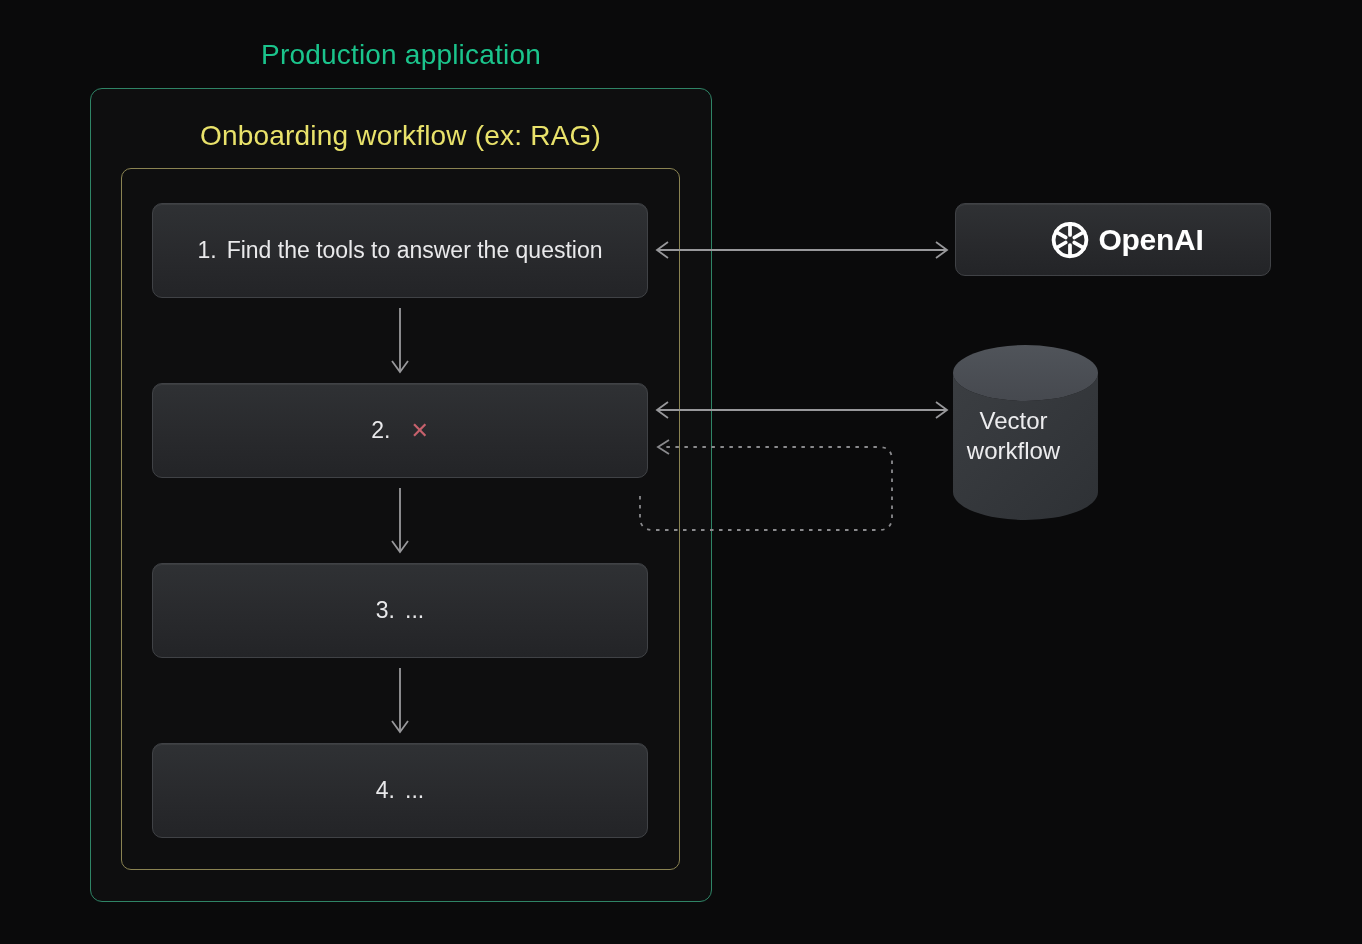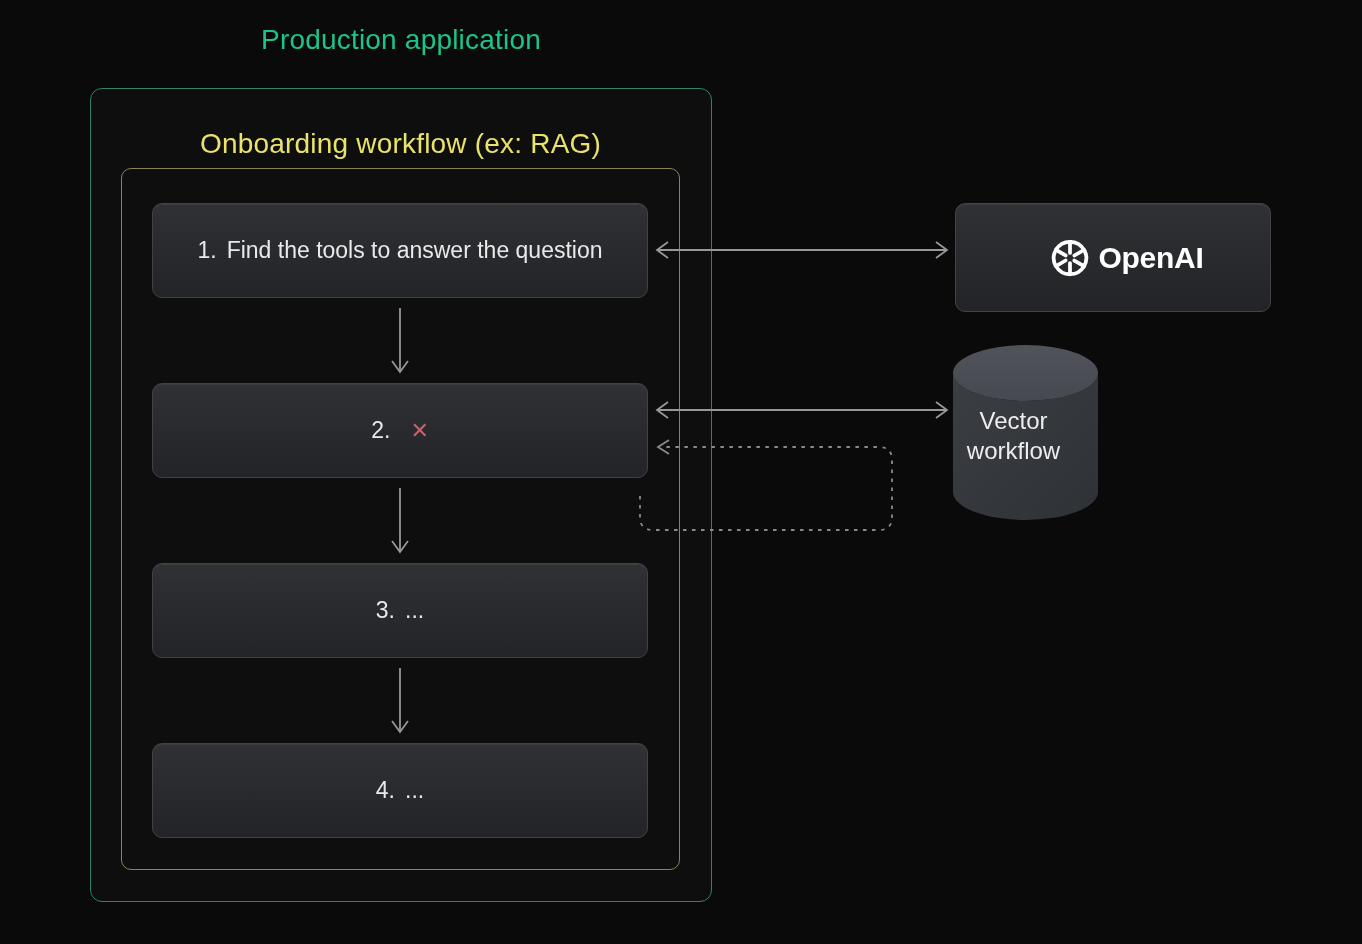--- a/index.html
+++ b/index.html
@@ -2,41 +2,41 @@
 <html><head>
 <meta charset="utf-8">
 <style>
   html,body{margin:0;padding:0;background:#0a0a0b;}
   .canvas{
     position:relative;width:1362px;height:944px;background:#0a0a0b;overflow:hidden;
     font-family:"Liberation Sans","DejaVu Sans",sans-serif;
   }
   .abs{position:absolute;}
   .title{text-align:center;font-size:28px;line-height:32px;font-weight:400;letter-spacing:.2px;}
-  .prod-title{left:90px;top:24px;width:622px;color:#1bc48c;}
-  .wf-title{left:121px;top:120px;width:559px;color:#e9e26b;margin-top:8px;}
+  .prod-title{left:90px;top:39px;width:622px;color:#1bc48c;}
+  .wf-title{left:121px;top:120px;width:559px;color:#e9e26b;}
   .prod-box{
     left:90px;top:88px;width:622px;height:814px;box-sizing:border-box;
     border:1.5px solid #2f8466;border-radius:12px;background:rgba(255,255,255,0.018);
   }
   .wf-box{
     left:121px;top:168px;width:559px;height:702px;box-sizing:border-box;
     border:1.5px solid #8a8352;border-radius:10px;
   }
   .node{
     box-sizing:border-box;border:1px solid #404246;border-radius:10px;
     background:linear-gradient(180deg,#2f3134 0%,#28292c 60%,#232427 100%);
     box-shadow:inset 0 1px 0 rgba(255,255,255,0.06);
     display:flex;align-items:center;justify-content:center;
     color:#e9e9eb;font-size:23px;
   }
   .step{left:152px;width:496px;height:95px;}
   .step .num{margin-right:10px;}
   .step .err{color:#c6616c;font-weight:700;font-size:22px;margin-left:10px;}
-  .openai-node{left:955px;top:203px;width:316px;height:109px;gap:9px;padding-left:27px;}
+  .openai-node{left:955px;top:203px;width:316px;height:73px;gap:9px;padding-left:27px;}
   .openai-node .brand{color:#ffffff;font-size:30px;font-weight:700;letter-spacing:-0.3px;}
   .cyl{left:953px;top:345px;width:145px;height:175px;}
   .cyl-label{
     left:953px;top:406px;width:121px;text-align:center;
     color:#ececee;font-size:24px;line-height:30px;
   }
   svg{display:block;}
   .overlay{left:0;top:0;pointer-events:none;}
 </style>
 </head>

